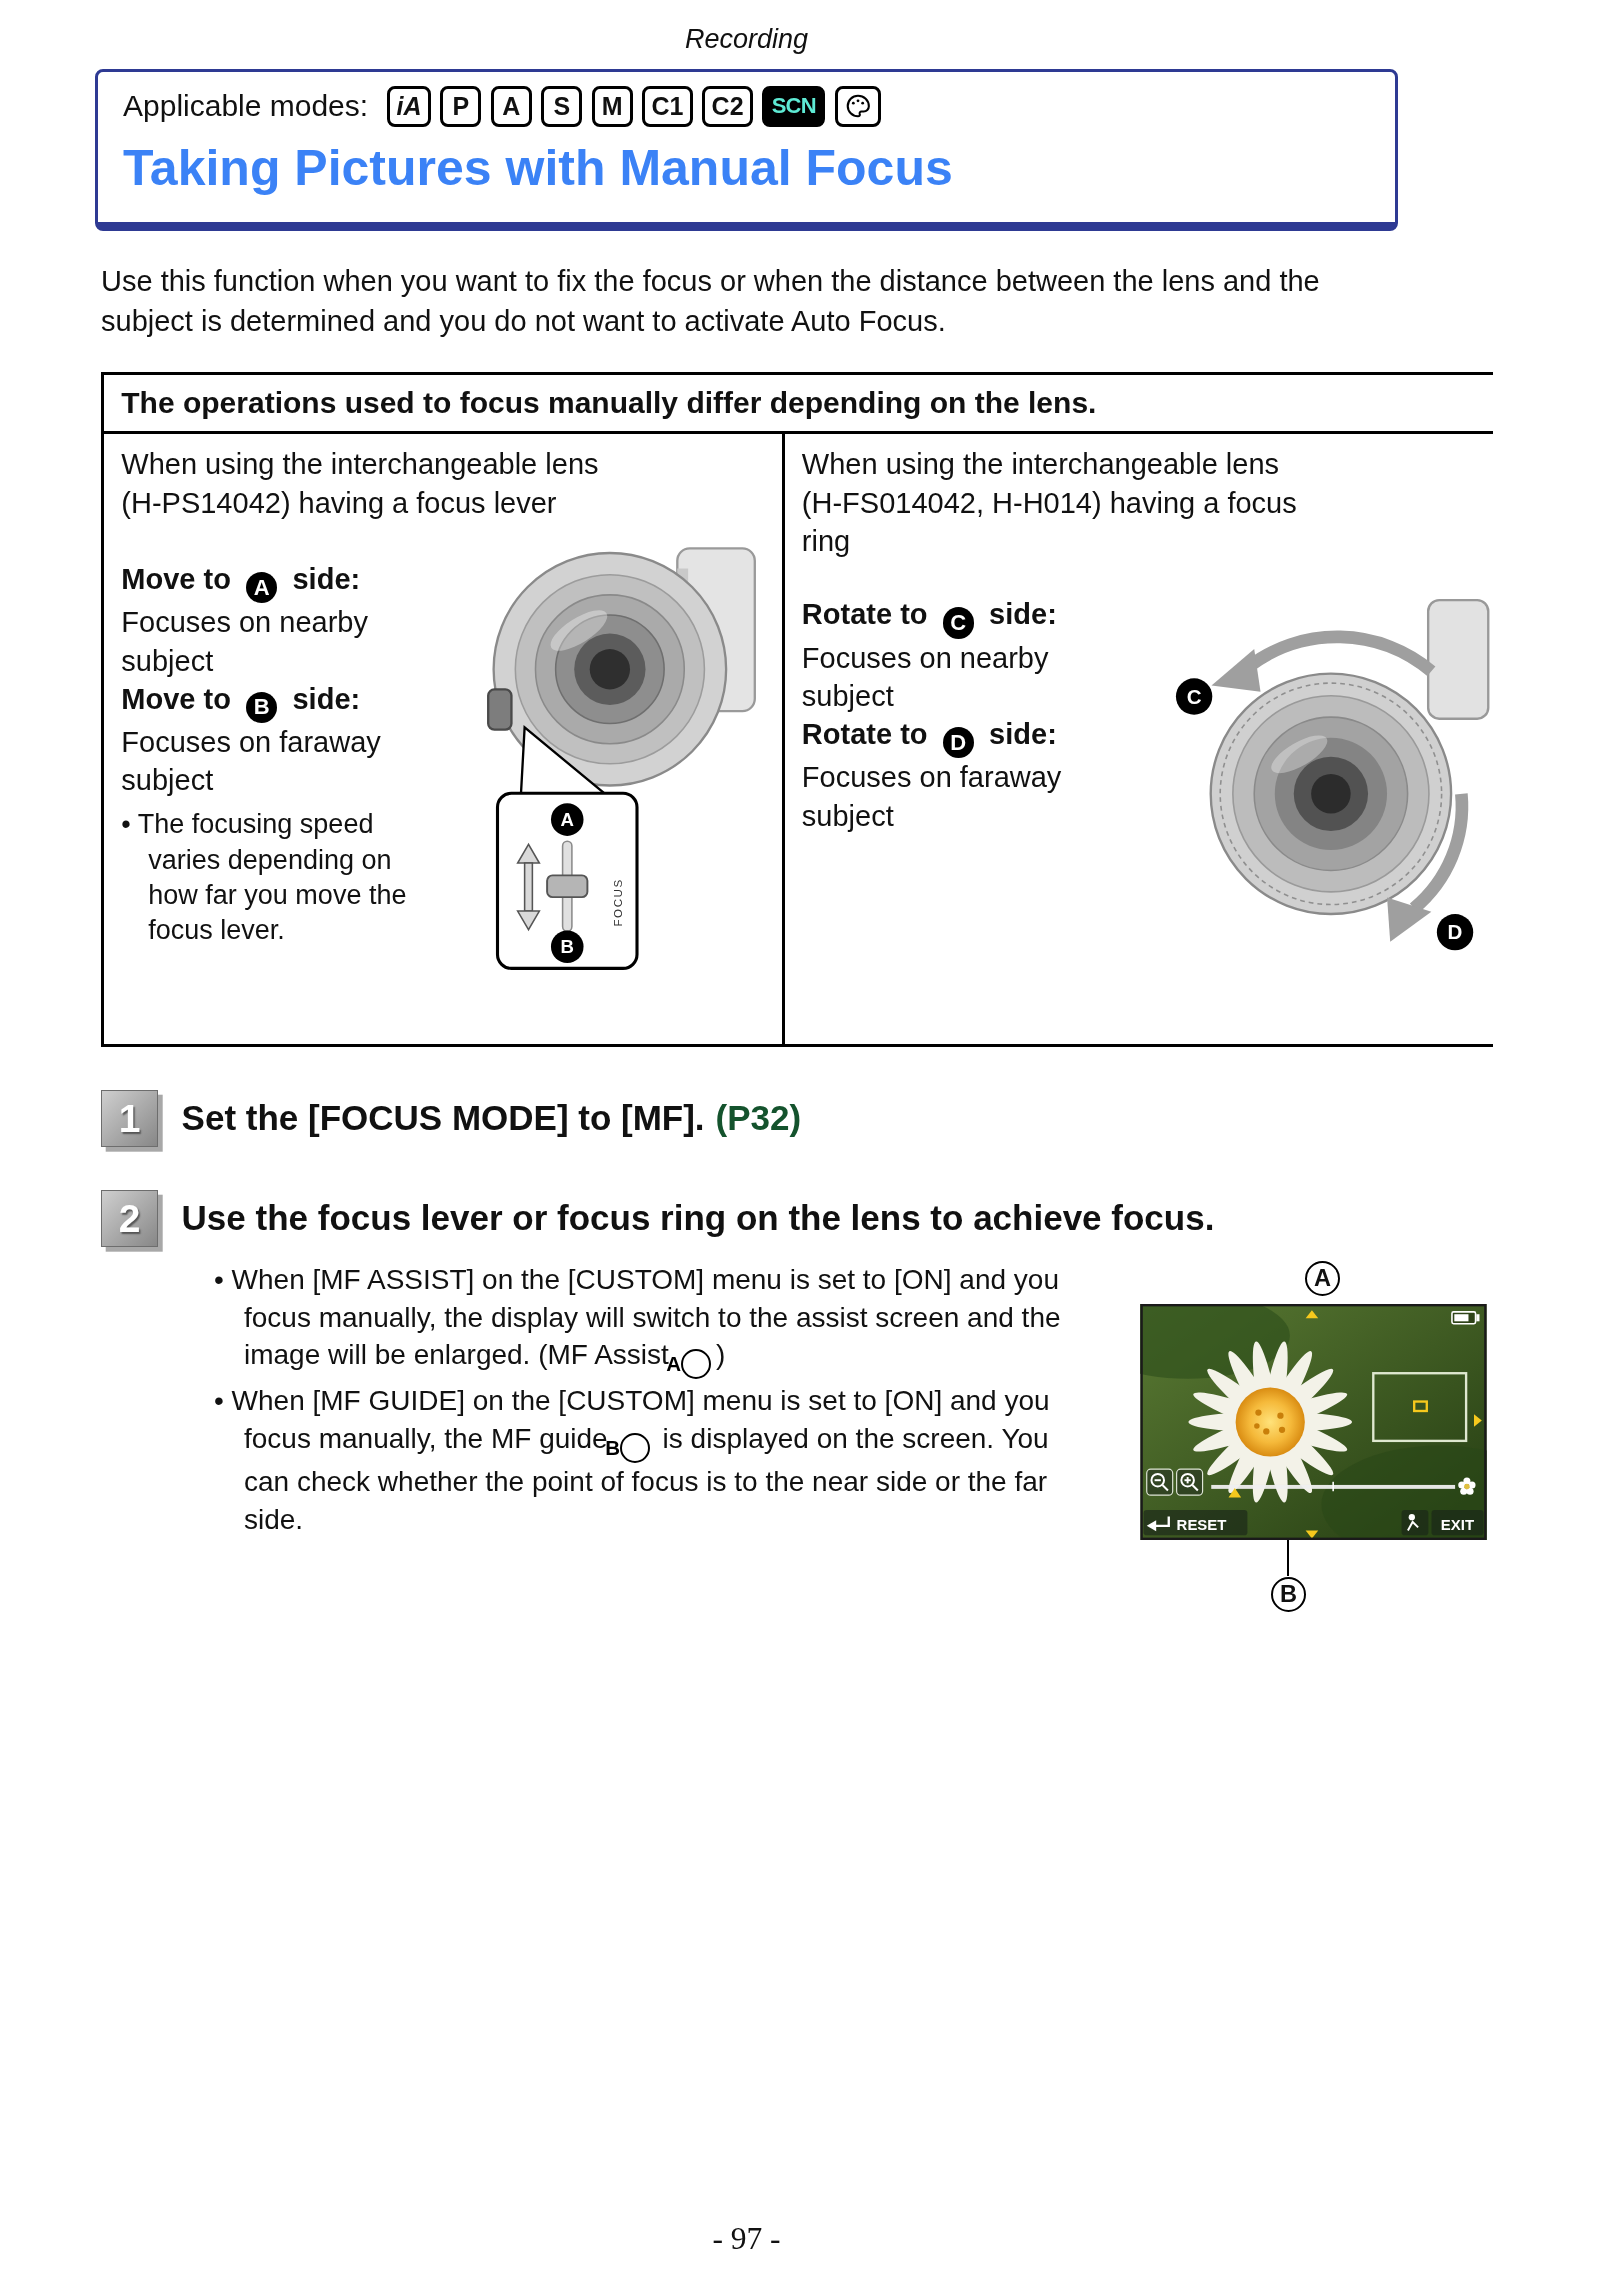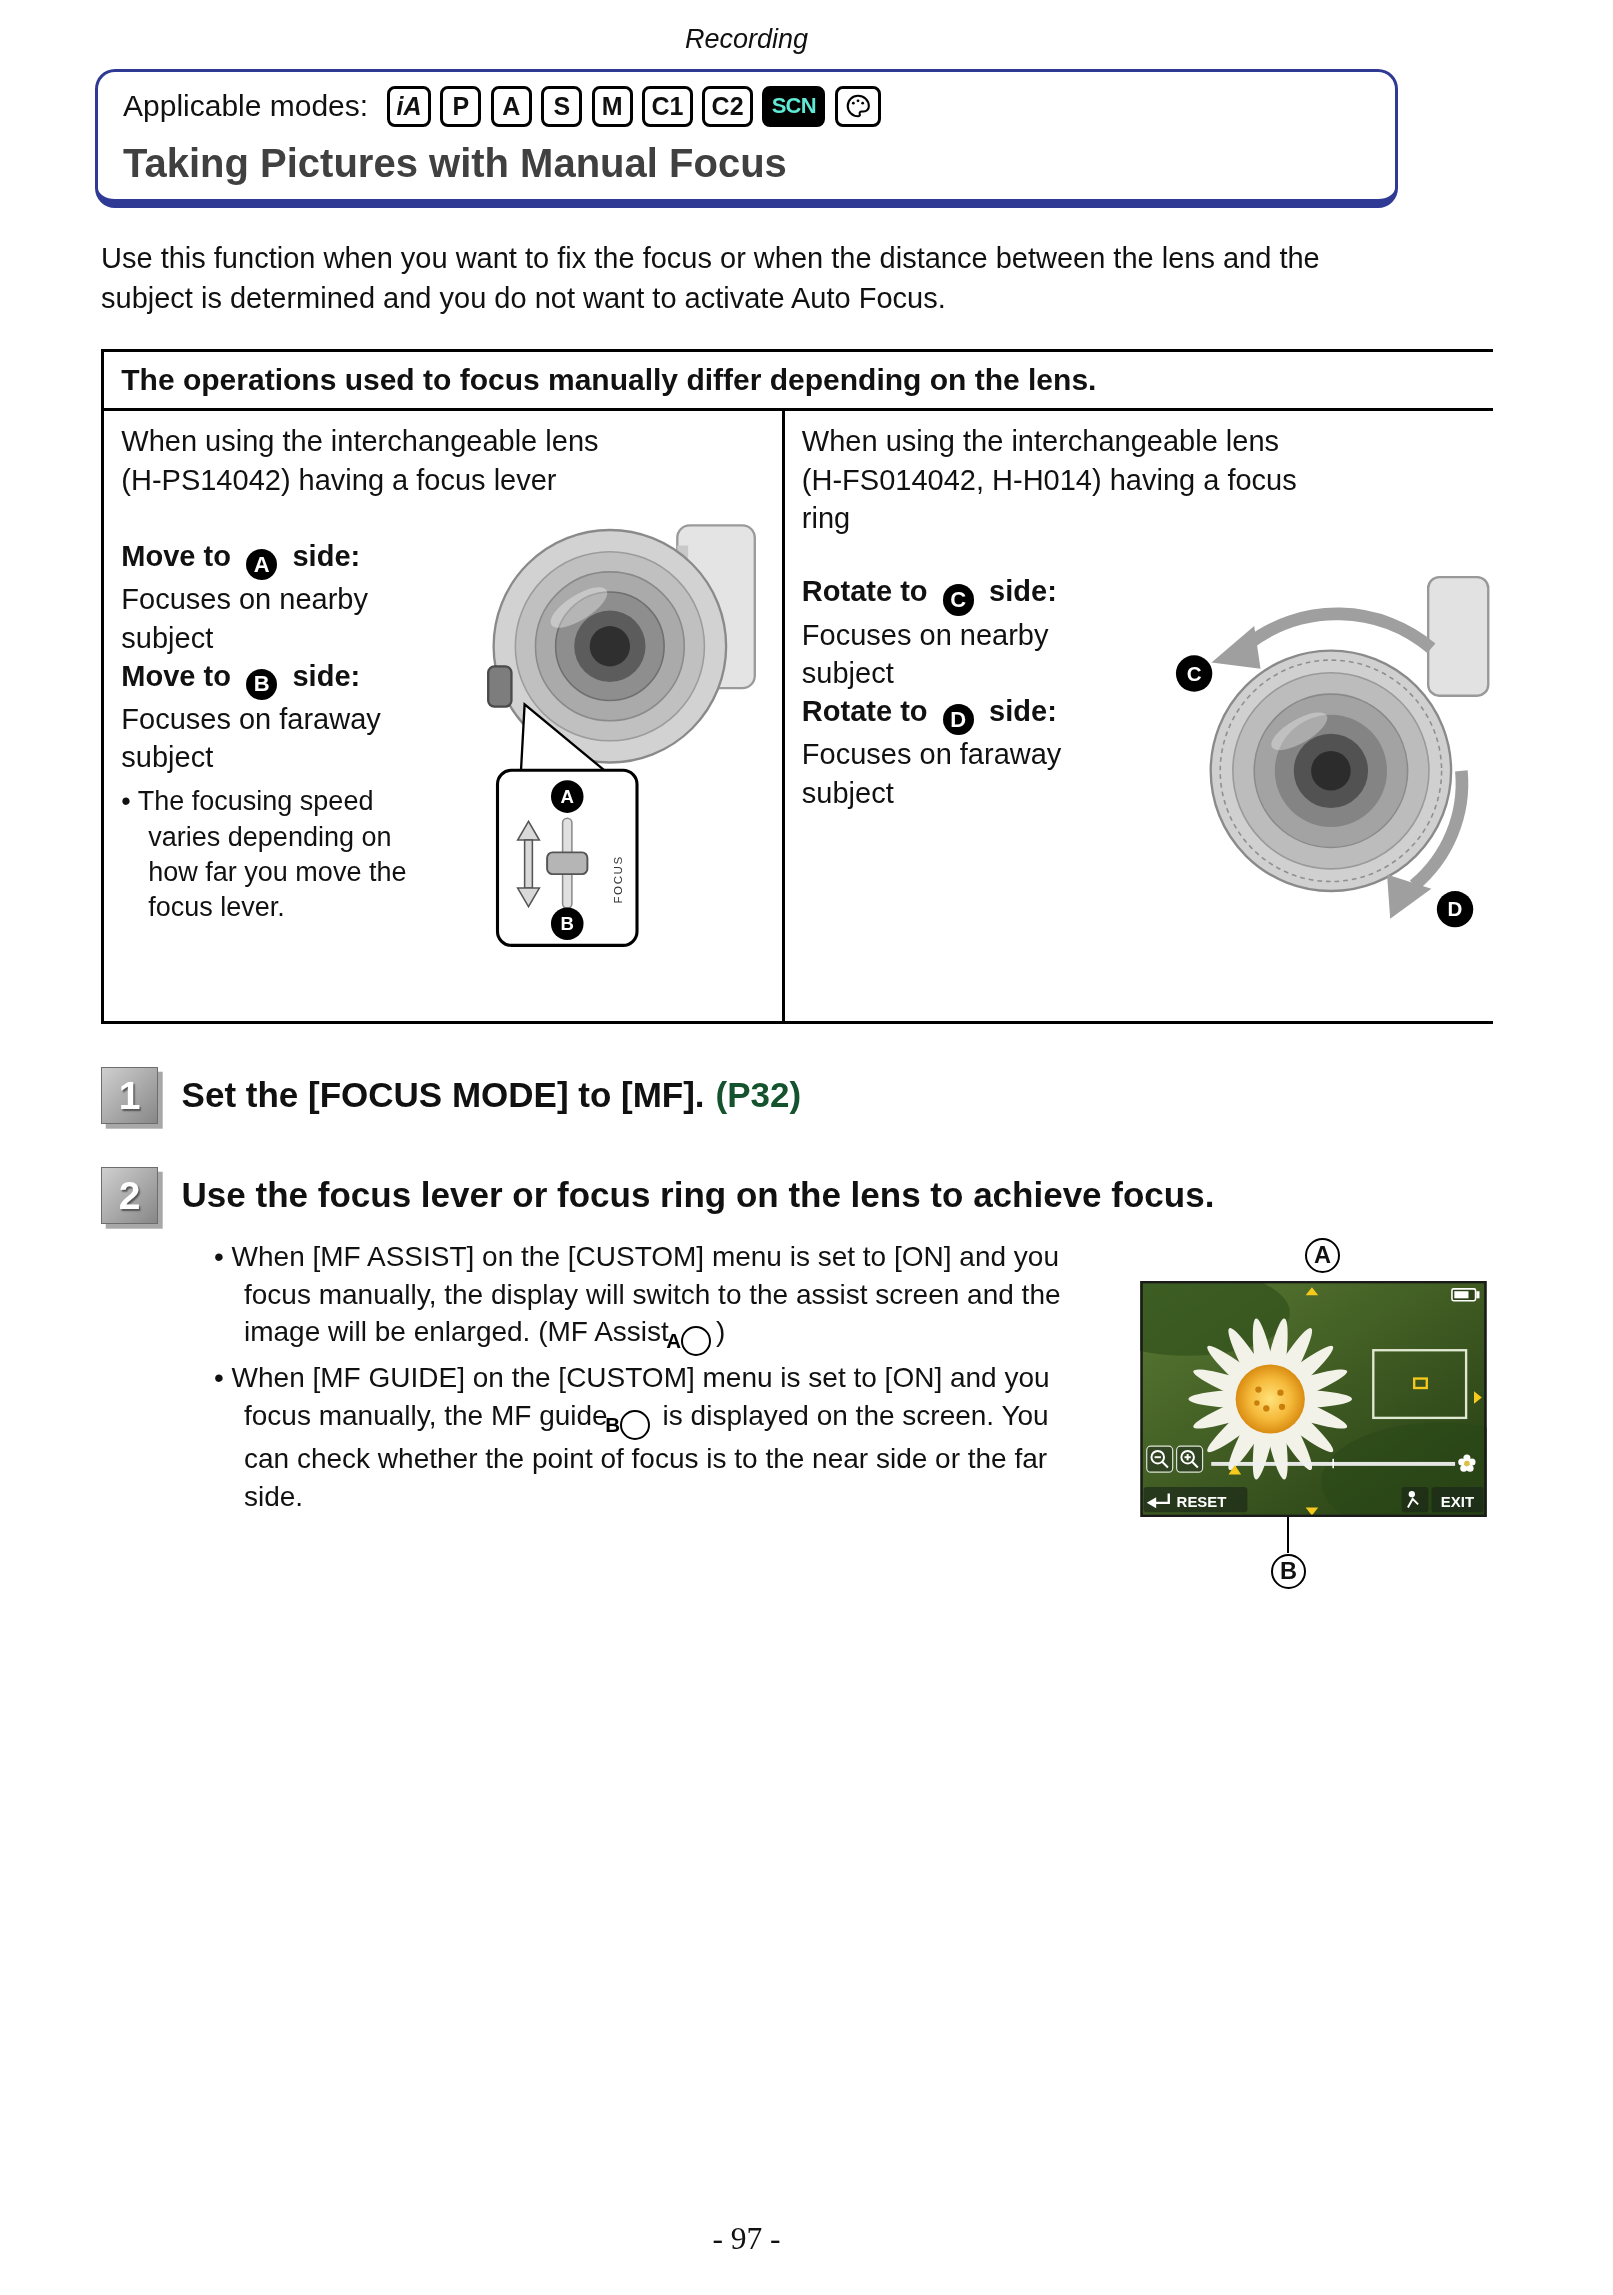--- a/index.html
+++ b/index.html
@@ -5,34 +5,34 @@
   html,body { margin:0; padding:0; background:#ffffff; }
   .page {
     position:relative; width:1493px; height:2295px; background:#fff;
     color:#111; font-family:"Liberation Sans", sans-serif; font-size:29px;
     overflow:hidden;
   }
   .running-header { padding-top:23.6px; text-align:center; font-style:italic; font-size:27px; }
 
   .header-block {
     margin:14px 95px 0; border:3.9px solid #2e3a93; border-bottom-width:9.5px;
-    border-radius:20px; padding:14px 25px 11px;
+    border-radius:8px; padding:14px 25px 11px;
   }
   .modes-row { display:flex; align-items:center; gap:9.5px; font-size:30px; }
   .modes-label { margin-right:9.5px; }
   .mode-icon {
     display:inline-flex; align-items:center; justify-content:center;
     min-width:41px; height:41px; border:3.2px solid #000; border-radius:7.9px;
     font-weight:bold; font-size:25px; padding:0 6.3px; box-sizing:border-box; background:#fff;
   }
   .mode-ia { font-style:italic; }
   .mode-filled { background:#000; color:#5eead4; font-size:22px; letter-spacing:-0.8px; }
   .mode-palette svg { display:block; }
 
-  .title { margin:14px 0 3px; color:#404040; font-size:40px; font-weight:bold; line-height:1.1; }
+  .title { margin:14px 0 15px; color:#3b82f6; font-size:50px; font-weight:bold; line-height:1.1; }
 
   .intro { margin:31.5px 101px 0; line-height:1.36; }
 
   .lens-table { margin:31.5px 0 0 101px; width:1412px; border-collapse:collapse; table-layout:fixed; }
   .lens-table td { border:3.2px solid #000; vertical-align:top; padding:11px 17.3px; }
   .t-header { font-weight:bold; font-size:30px; padding:12.6px 17.3px; }
   .cell-heading { margin:0; line-height:1.32; }
   .left-heading { max-width:520px; }
   .right-heading { max-width:520px; }
   .cell-body { position:relative; }

